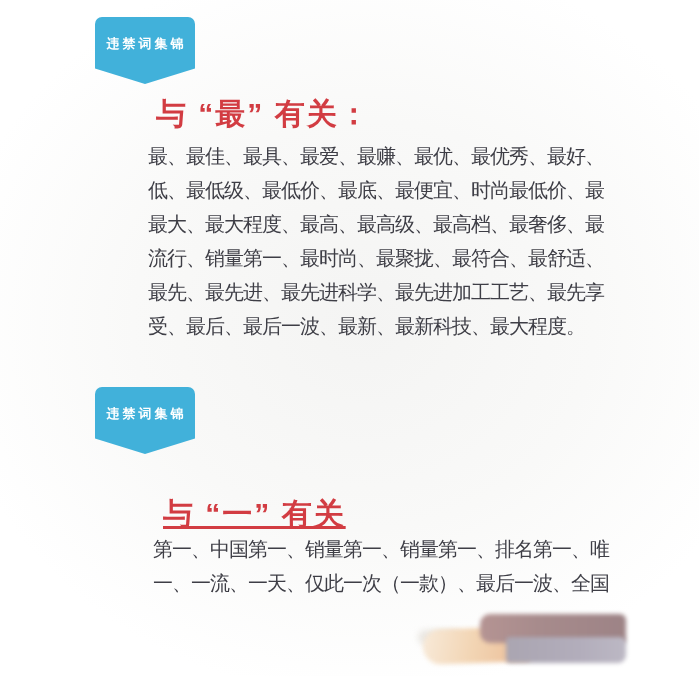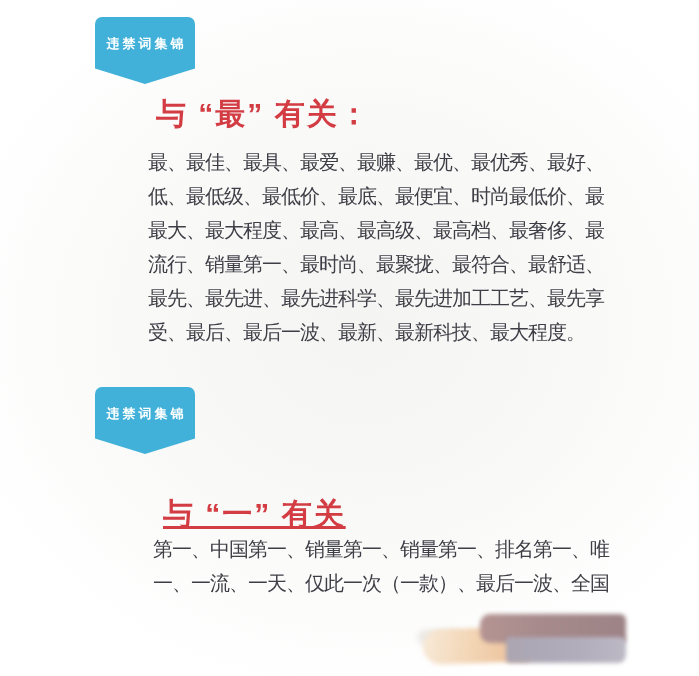--- a/index.html
+++ b/index.html
@@ -47,21 +47,21 @@
 
   
   .body-text{
     position:absolute;
     color:var(--body-text,#3e3e46);
     font-size:20px;
     font-weight:500;
     line-height:34px;
     letter-spacing:-1px;
   }
-  .body-text.b1{left:148px;top:139px;width:470px;margin-top:6px;}
+  .body-text.b1{left:148px;top:139px;width:470px;}
   .body-text.b2{left:153px;top:532px;width:490px;}
   .body-line{white-space:nowrap;}
 
   
   .blur-patch{position:absolute;left:418px;top:610px;width:215px;height:56px;}
   .blur-patch .smudge{position:absolute;}
   .smudge.pale{
     left:0;top:20px;width:44px;height:15px;
     background:#e9e6e1;border-radius:8px;filter:blur(3px);
   }

